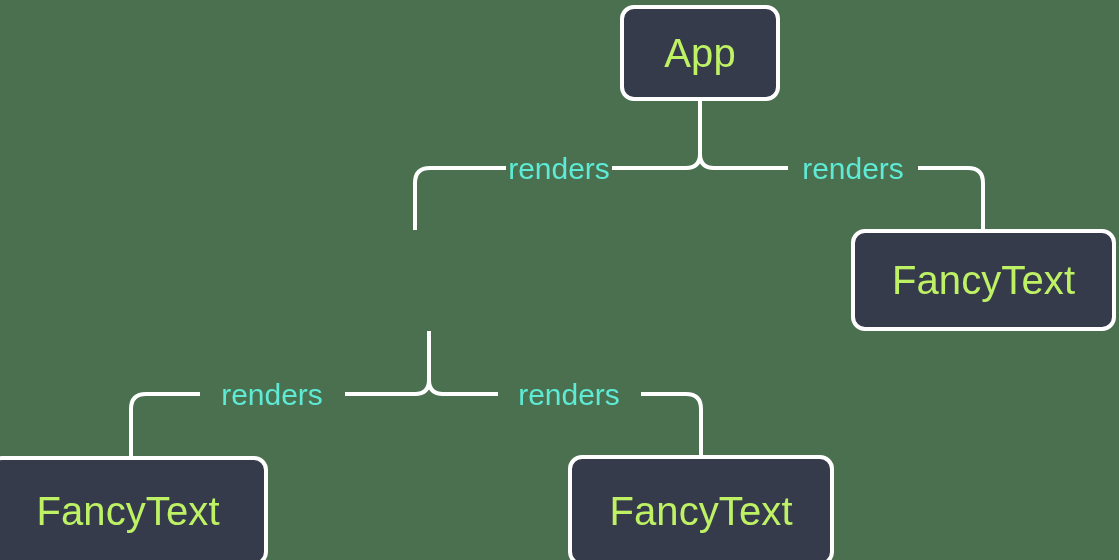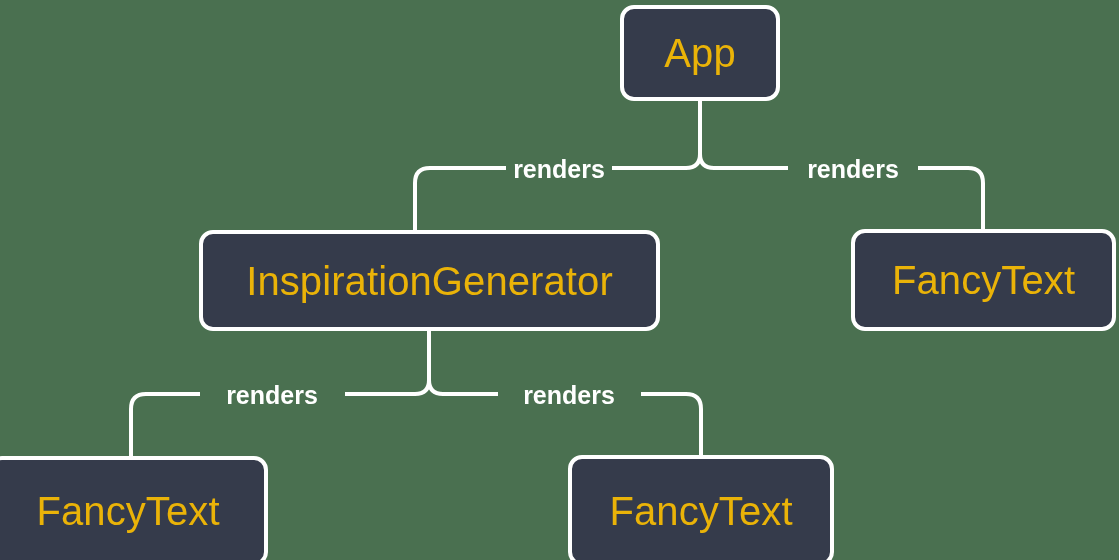--- a/index.html
+++ b/index.html
@@ -26,39 +26,39 @@
     top: 0;
     width: 1119px;
     height: 560px;
   }
   .node {
     position: absolute;
     box-sizing: border-box;
     background: #353b4b;
     border: 4px solid #ffffff;
     border-radius: 14px;
-    color: #eab308;
+    color: #bef264;
     display: flex;
     align-items: center;
     justify-content: center;
     font-size: 40px;
     font-weight: 400;
     letter-spacing: 0.1px;
     white-space: nowrap;
     z-index: 2;
   }
   .node-label {
     display: block;
     line-height: 1;
   }
   .edge-label {
     position: absolute;
-    color: #ffffff;
-    font-size: 25px;
-    font-weight: 700;
+    color: #5eead4;
+    font-size: 30px;
+    font-weight: 400;
     line-height: 1;
     white-space: nowrap;
     z-index: 3;
     transform: translate(-50%, -50%);
   }
 </style>
 </head>
 <body>
 
 <div id="diagram">
@@ -77,23 +77,20 @@
 
     <path d="M 200 394 L 146 394 Q 131 394 131 409 L 131 456"></path>
 
     <path d="M 641 394 L 686 394 Q 701 394 701 409 L 701 455"></path>
   </svg>
 
   <div class="node" style="left:620px; top:5px; width:160px; height:96px;">
     <span class="node-label">App</span>
   </div>
 
-  <div class="node" style="left:199px; top:230px; width:461px; height:101px;">
-    <span class="node-label">InspirationGenerator</span>
-  </div>
 
   <div class="node" style="left:851px; top:229px; width:265px; height:102px;">
     <span class="node-label">FancyText</span>
   </div>
 
   <div class="node" style="left:-12px; top:456px; width:280px; height:110px;">
     <span class="node-label">FancyText</span>
   </div>
 
   <div class="node" style="left:568px; top:455px; width:266px; height:111px;">

